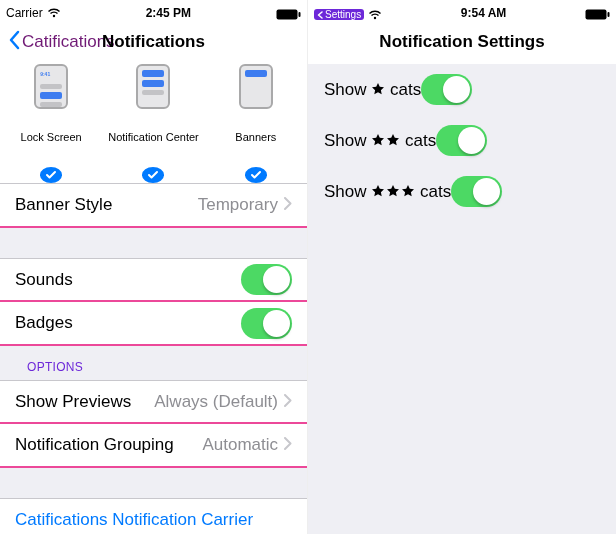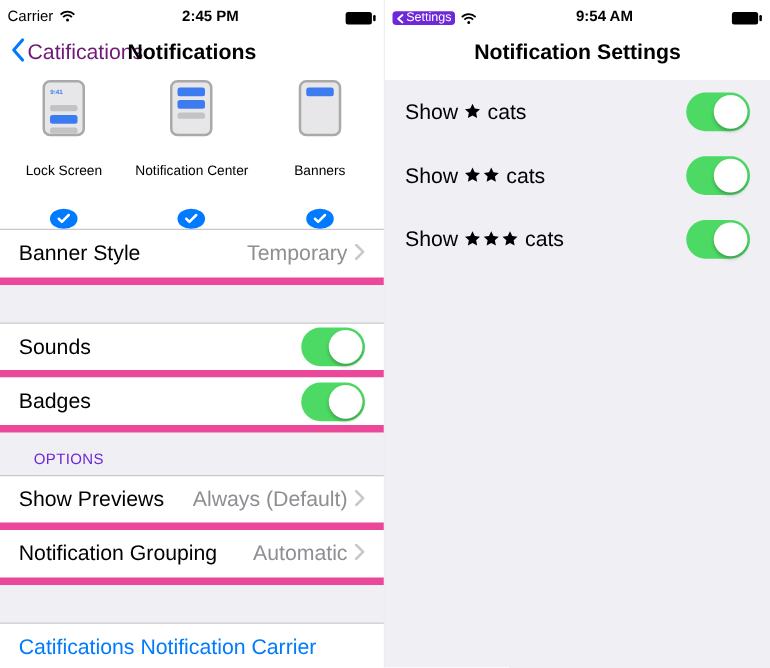--- a/index.html
+++ b/index.html
@@ -125,21 +125,21 @@
   }
   .check svg { width: 12px; height: 12px; }
   .cell {
     background: #fff;
     min-height: 44px;
     display: flex;
     align-items: center;
     padding: 0 15px;
     font-size: 17px;
     color: #000;
-    border-bottom: 6px solid #ec4899;
+    border-bottom: 2px solid #ec4899;
     position: relative;
     justify-content: flex-end;
   }
   .cell.first-in-group { border-top: 1px solid #c8c7cc; }
   .cell .label { flex: 1; }
   .cell .value { color: #8e8e93; font-size: 17px; margin-right: 6px; }
   .cell .chev { color: #c7c7cc; }
   .cell.link { color: #007aff; }
   .gap { height: 30px; }
   .section-header {
@@ -167,21 +167,20 @@
     box-shadow: 0 2px 3px rgba(0,0,0,0.25);
   }
   
   .right-content {
     background: #efeff4;
     height: calc(534px - 64px);
   }
   .r-cell {
     display: flex;
     align-items: center;
-    justify-content: space-between;
     padding: 10px 16px;
     font-size: 17px;
     color: #000;
   }
   .stars { display: inline-flex; gap: 1px; vertical-align: -1px; }
   .stars svg { width: 14px; height: 14px; }
   
   .chev-svg { width: 8px; height: 13px; }
 </style>
 </head>

